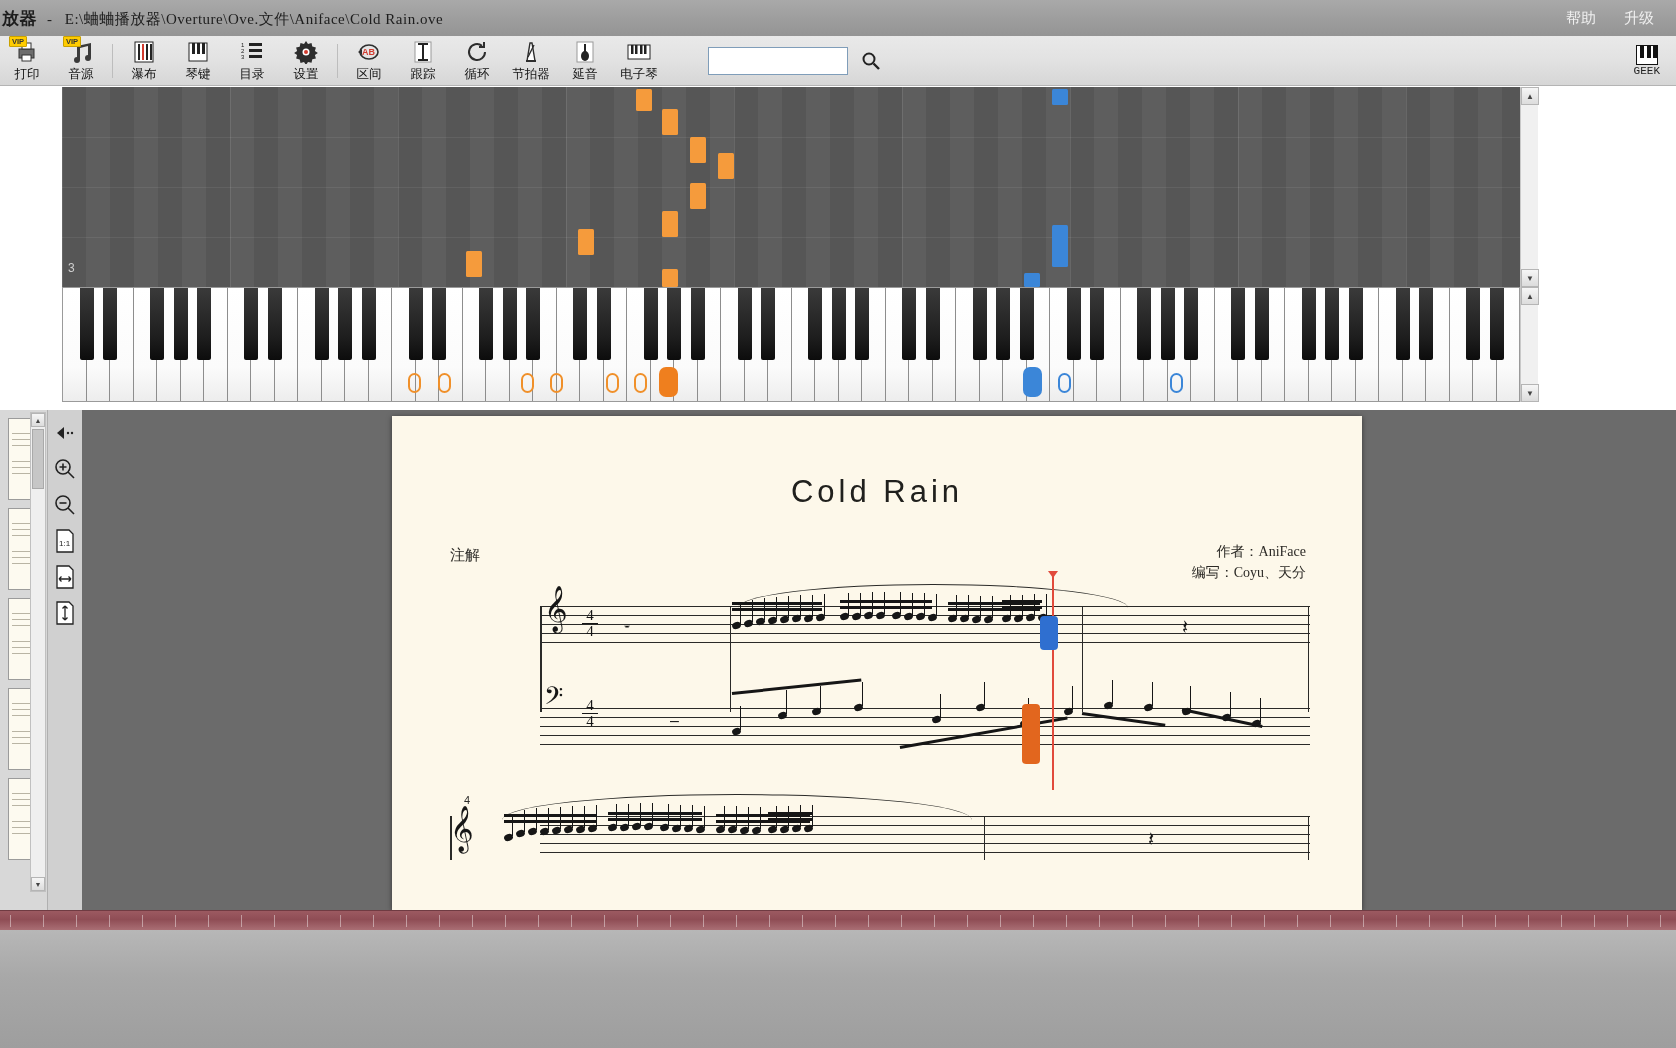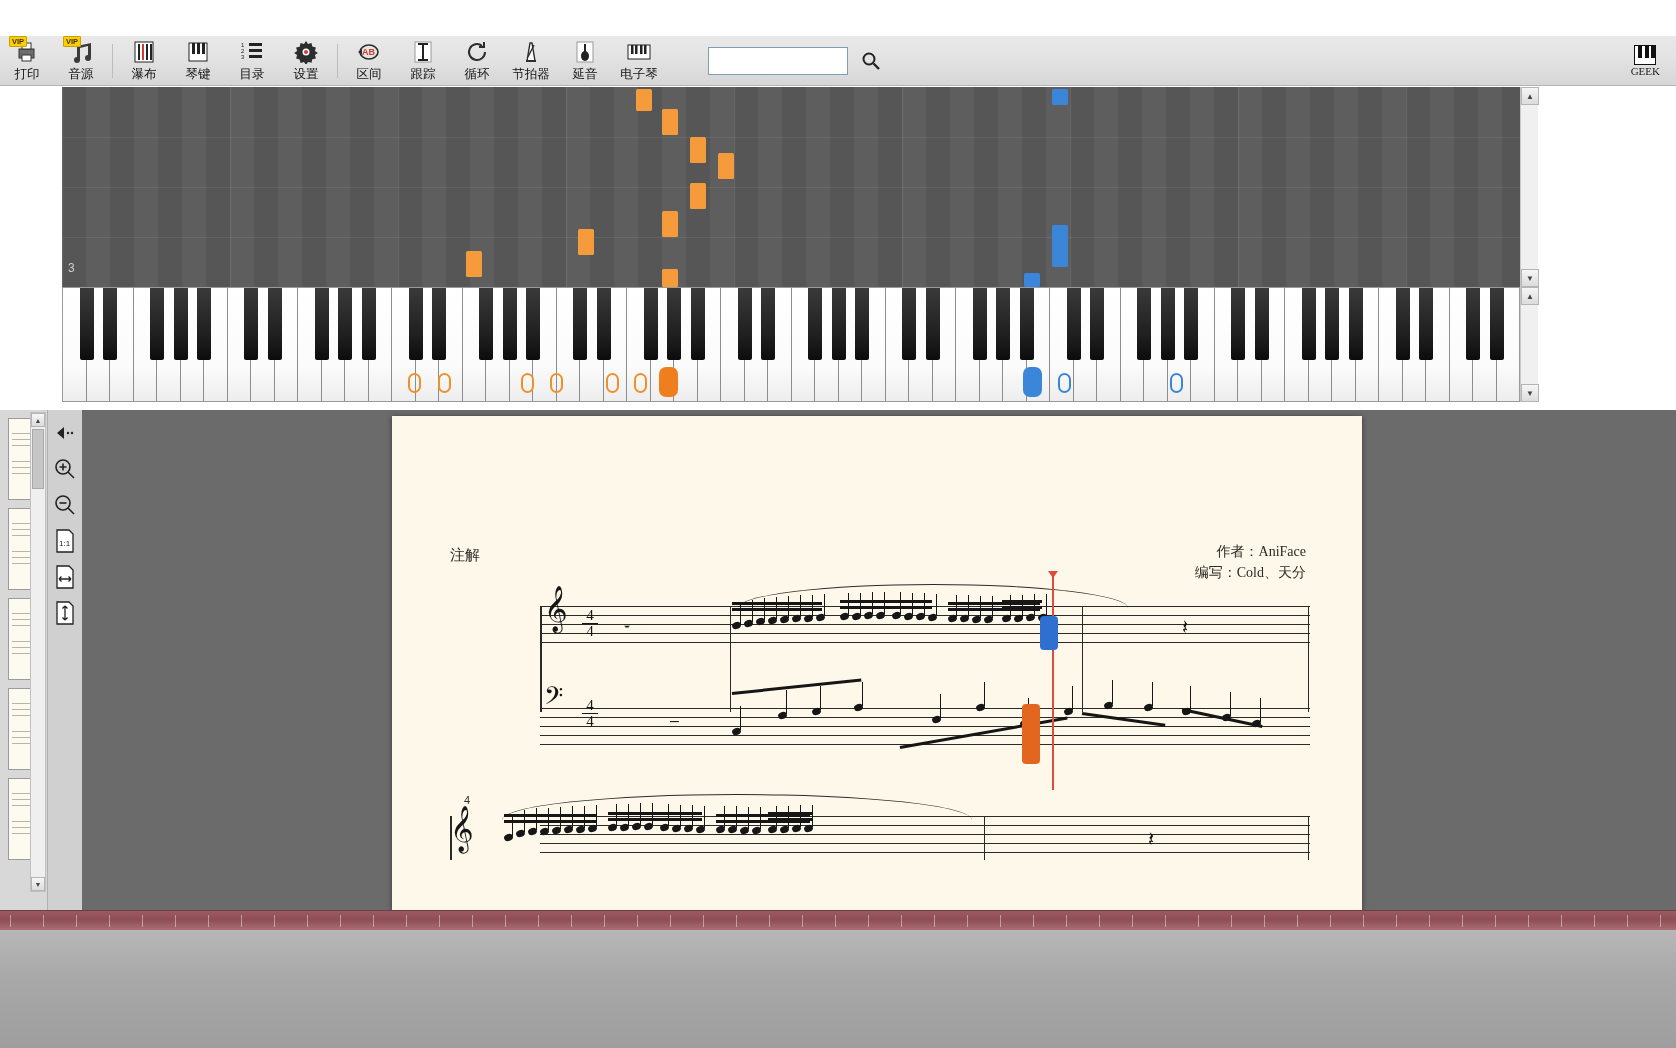--- a/index.html
+++ b/index.html
@@ -49,21 +49,21 @@
   .tb-search {
     width: 140px; height: 28px; background: #fff; border: 1px solid #7f9db9;
     margin-left: 42px;
   }
   .tb-searchbtn {
     width: 30px; height: 30px; margin-left: 8px; display: flex;
     align-items: center; justify-content: center; cursor: pointer;
   }
   .tb-right { margin-left: auto; display: flex; align-items: center; padding-right: 16px; }
   .geek { display: flex; flex-direction: column; align-items: center; }
-  .geek-label { font-size: 11px; font-family: Liberation Serif, serif; color: #222; text-align: right; }
+  .geek-label { font-size: 11px; font-family: Liberation Mono, monospace; color: #222; text-align: right; }
 
   
   .kbicon { width: 22px; height: 20px; background: #fff; border: 1px solid #111; position: relative; }
   .kbicon i { position: absolute; top: 0; width: 4px; height: 12px; background: #111; }
   .kbicon i:nth-child(1){ left: 3px; }
   .kbicon i:nth-child(2){ left: 10px; }
   .kbicon i:nth-child(3){ left: 16px; }
 
   
   .rollwrap {
@@ -203,20 +203,30 @@
   .playerbar {
     position: absolute; left: 0; top: 930px; width: 1676px; height: 118px;
     background: linear-gradient(to bottom,#b7b7b7 0%,#a8a8a8 40%,#9e9e9e 100%);
   }
 </style>
 </head>
 <body>
 
 <div id="app">
 
+  <div class="titlebar">
+    <div class="title-text">
+      <span class="title-app">放器</span><span>-</span>
+      <span style="margin-left:8px;">E:\蛐蛐播放器\Overture\Ove.文件\Aniface\Cold Rain.ove</span>
+    </div>
+    <div class="title-menu">
+      <span>帮助</span>
+      <span>升级</span>
+    </div>
+  </div>
 
   <div class="toolbar">
 
     <div class="tb-item">
       <div class="tb-icon">
         <svg width="24" height="22" viewBox="0 0 24 22">
             <rect x="4" y="8" width="15" height="9" fill="#6e6e6e" stroke="#333"></rect>
             <rect x="7" y="2" width="9" height="6" fill="#fff" stroke="#333"></rect>
             <rect x="7" y="14" width="9" height="6" fill="#fff" stroke="#333"></rect>
           </svg>
@@ -660,26 +670,27 @@
           <path d="M3 1 h12 l4 4 v18 H3z" fill="#fff" stroke="#222" stroke-width="1.3"></path>
           <path d="M11 5 v14 M11 5 l-2.5 2.5M11 5 l2.5 2.5M11 19 l-2.5-2.5M11 19 l2.5-2.5" stroke="#222" stroke-width="1.3" fill="none"></path>
         </svg>
     </div>
   </div>
 
   <div class="scorearea">
     <div class="page">
 
 
+      <div class="pg-title">Cold Rain</div>
 
       <div class="pg-note">注解</div>
 
       <div class="pg-credits">
         <div>作者：AniFace</div>
-        <div>编写：Cold、天分</div>
+        <div>编写：Coyu、天分</div>
       </div>
 
       <div class="staffgroup" style="top:190px;">
         <div class="staff" id="st1">
             <div class="sl" style="top:0px"></div>
             <div class="sl" style="top:9px"></div>
             <div class="sl" style="top:18px"></div>
             <div class="sl" style="top:27px"></div>
             <div class="sl" style="top:36px"></div>
           </div>

